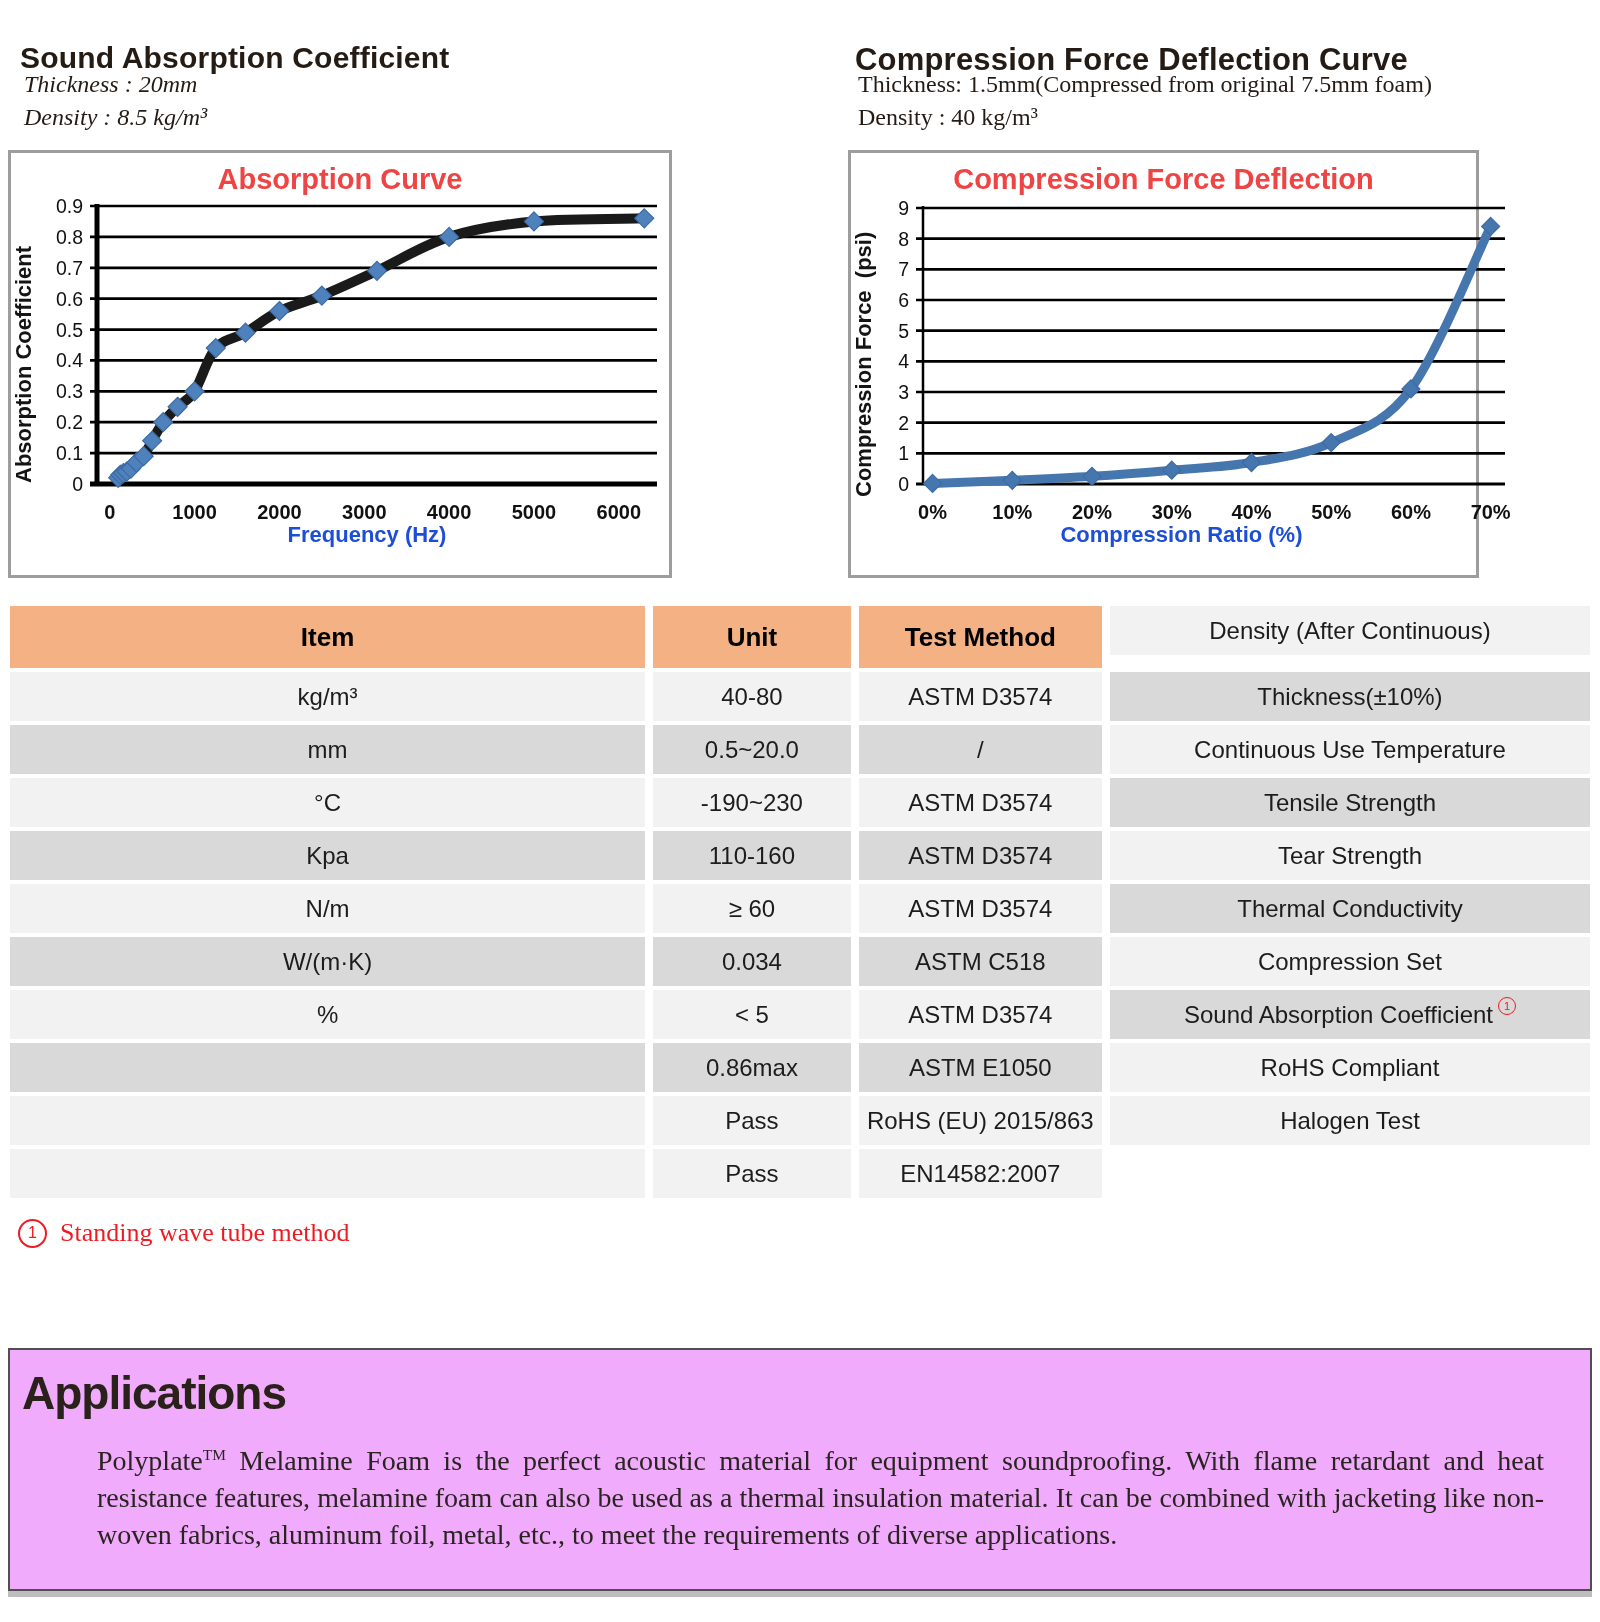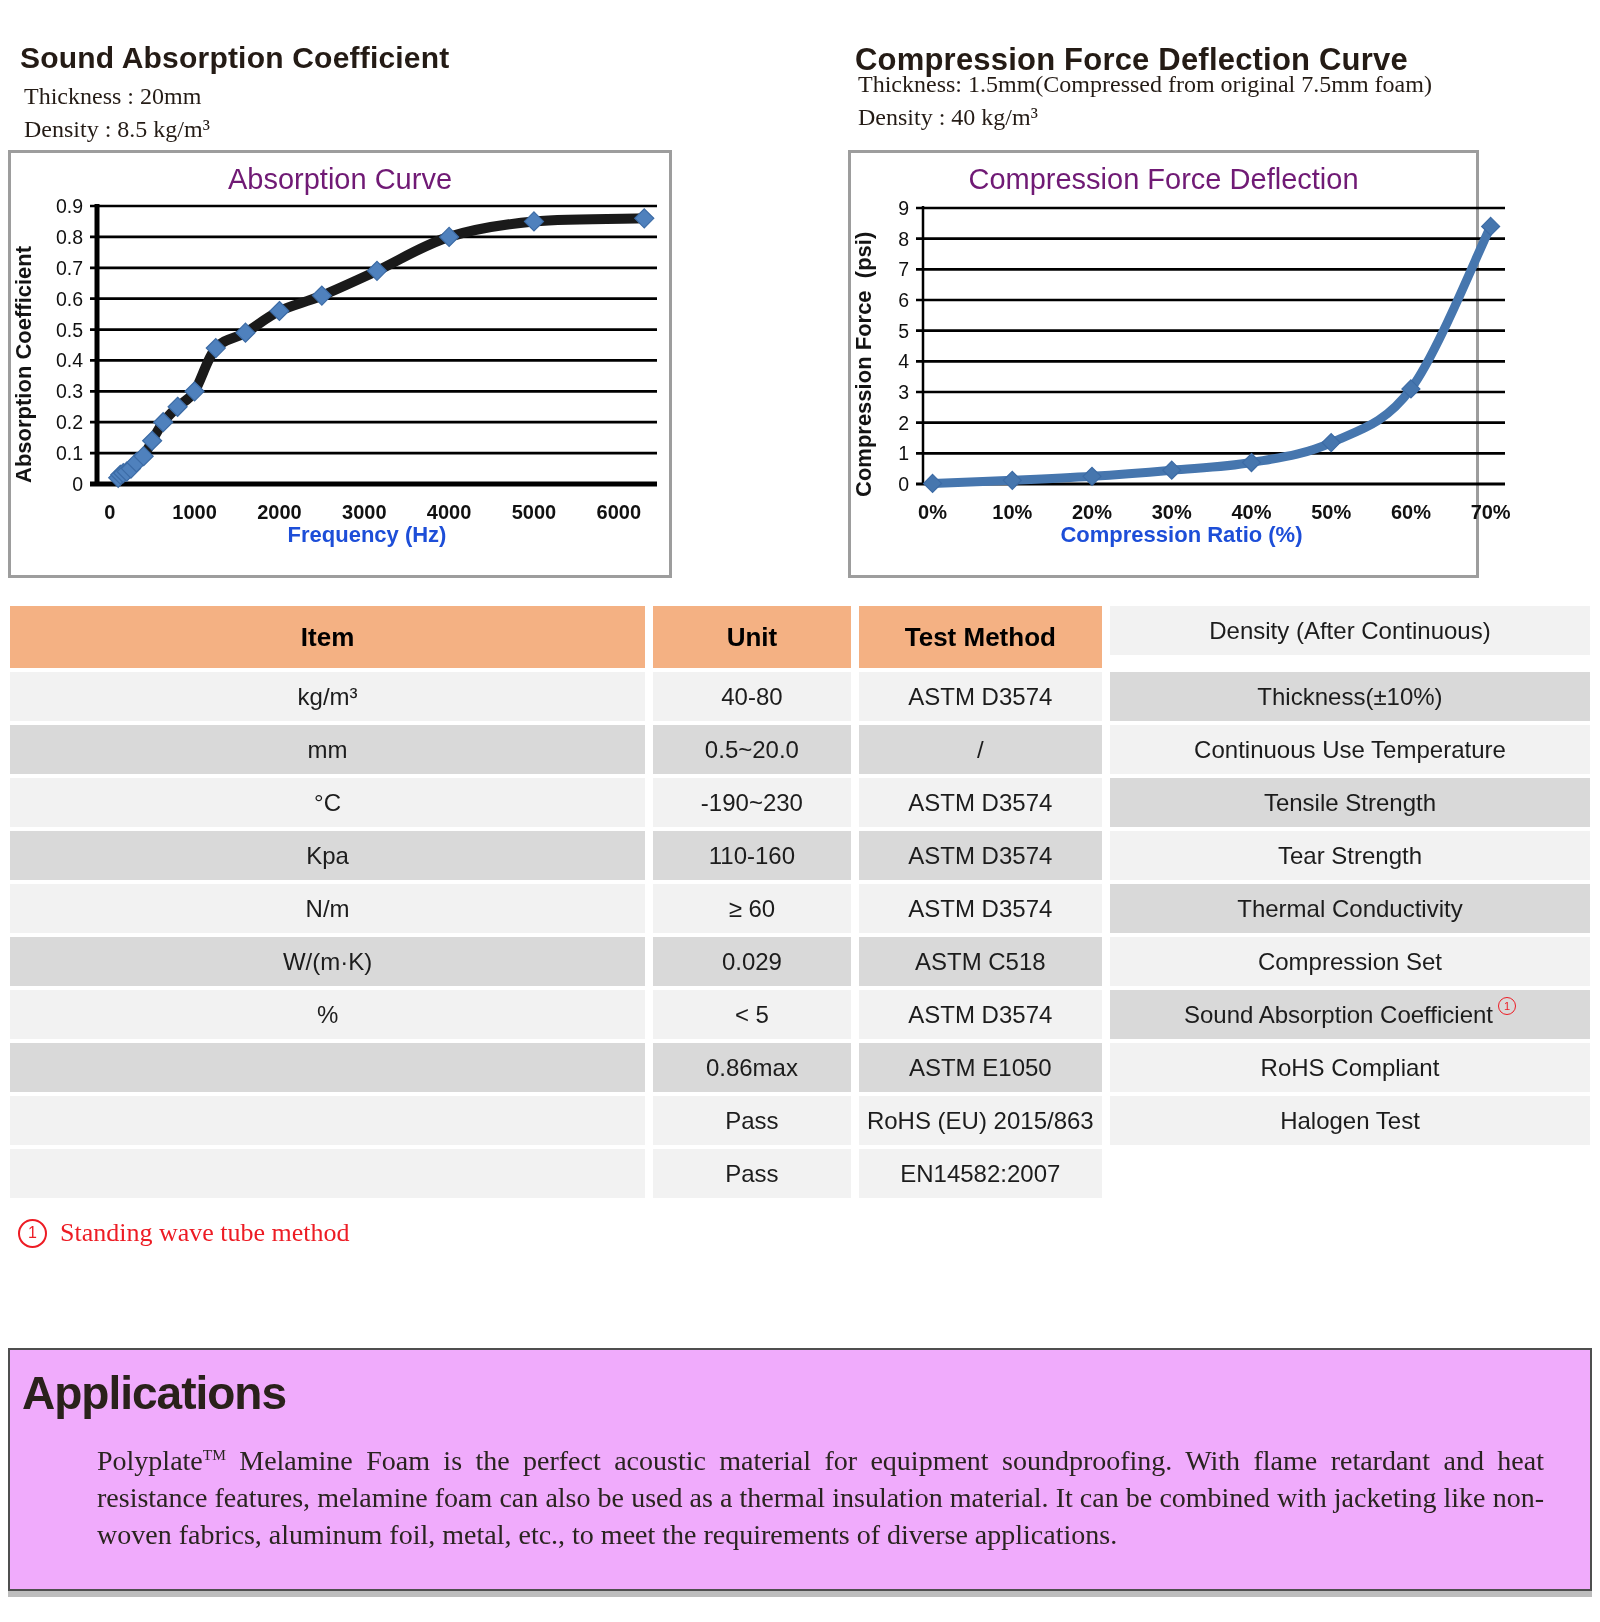--- a/index.html
+++ b/index.html
@@ -5,28 +5,28 @@
   html,body{margin:0;padding:0;background:#fff;}
   body{position:relative;width:1600px;height:1622px;overflow:hidden;
        font-family:"Liberation Sans",sans-serif;color:#1c1c1c;}
 
   
   .sec-heading{position:absolute;font-weight:bold;color:#241b15;letter-spacing:.2px;}
   #left-heading{left:20px;top:16px;font-size:30px;}
   #right-heading{left:855px;top:16px;font-size:31px;}
   .spec{position:absolute;font-family:"Liberation Serif",serif;font-size:24px;
         color:#241b15;line-height:33px;}
-  #left-spec{left:24px;top:80px;}
+  #left-spec{left:24px;top:68px;font-style:italic;}
   #right-spec{left:858px;top:68px;}
 
   
   .chart-box{position:absolute;top:150px;border:3px solid #9d9d9d;background:#fff;box-sizing:border-box;}
   #chart0{left:8px;width:664px;height:428px;}
   #chart1{left:848px;width:631px;height:428px;}
-  .chart-title{text-align:center;font-weight:normal;font-size:29px;margin-top:10px;color:#701a75;}
+  .chart-title{text-align:center;font-weight:bold;font-size:29px;margin-top:10px;color:#ef4444;}
   .chart-body{display:flex;align-items:stretch;margin-top:2px;}
   .ylabel{writing-mode:vertical-rl;transform:rotate(180deg);text-align:center;
           font-weight:bold;font-size:22px;white-space:pre;width:34px;color:#141414;}
   .plot{flex:1;height:332px;}
   .xlabel{text-align:center;font-weight:bold;font-size:22px;margin-top:-8px;color:#1d4ed8;}
   #chart0 .xlabel{padding-left:54px;}
   #chart1 .xlabel{padding-left:36px;}
   svg text{font-family:"Liberation Sans",sans-serif;fill:#111;}
 
   
@@ -189,21 +189,21 @@
       </div><div class="cell td light">kg/m³</div><div class="cell td light">40-80</div><div class="cell td light">ASTM D3574</div><div class="cell td dark">
         <span>Thickness(±10%)</span>
       </div><div class="cell td dark">mm</div><div class="cell td dark">0.5~20.0</div><div class="cell td dark">/</div><div class="cell td light">
         <span>Continuous Use Temperature</span>
       </div><div class="cell td light">°C</div><div class="cell td light">-190~230</div><div class="cell td light">ASTM D3574</div><div class="cell td dark">
         <span>Tensile Strength</span>
       </div><div class="cell td dark">Kpa</div><div class="cell td dark">110-160</div><div class="cell td dark">ASTM D3574</div><div class="cell td light">
         <span>Tear Strength</span>
       </div><div class="cell td light">N/m</div><div class="cell td light">≥ 60</div><div class="cell td light">ASTM D3574</div><div class="cell td dark">
         <span>Thermal Conductivity</span>
-      </div><div class="cell td dark">W/(m·K)</div><div class="cell td dark">0.029</div><div class="cell td dark">ASTM C518</div><div class="cell td light">
+      </div><div class="cell td dark">W/(m·K)</div><div class="cell td dark">0.034</div><div class="cell td dark">ASTM C518</div><div class="cell td light">
         <span>Compression Set</span>
       </div><div class="cell td light">%</div><div class="cell td light">&lt; 5</div><div class="cell td light">ASTM D3574</div><div class="cell td dark">
         <span>Sound Absorption Coefficient</span>
         <span class="circ-note">1</span>
       </div><div class="cell td dark"></div><div class="cell td dark">0.86max</div><div class="cell td dark">ASTM E1050</div><div class="cell td light">
         <span>RoHS Compliant</span>
       </div><div class="cell td light"></div><div class="cell td light">Pass</div><div class="cell td light">RoHS (EU) 2015/863</div><div class="cell td light">
         <span>Halogen Test</span>
       </div><div class="cell td light"></div><div class="cell td light">Pass</div><div class="cell td light">EN14582:2007</div></div>
 </section>

